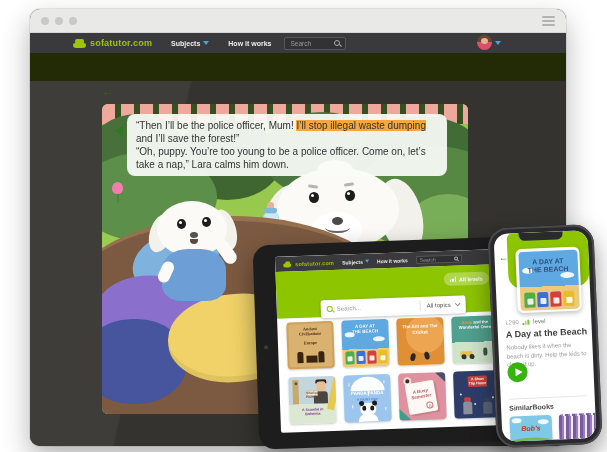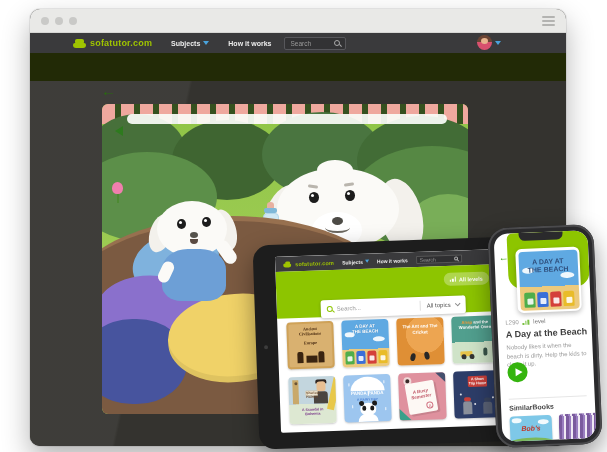--- a/index.html
+++ b/index.html
@@ -325,20 +325,22 @@
         <div class="eye" style="left:52px;top:18px"></div>
         <div class="nose"></div>
         <div class="mouth"></div>
         <div class="armR"></div>
         <div class="body"></div>
         <div class="armL"></div>
       </div>
 
       <div class="play-tri"></div>
       <div class="textbox">
+          <div><span>“Then I’ll be the police officer, Mum! </span><span class="hl">I’ll stop illegal waste dumping</span><span> and I’ll save the forest!”</span></div>
+          <div><span>“Oh, puppy. You’re too young to be a police officer. Come on, let’s take a nap,” Lara calms him down.</span></div>
         </div>
     </div>
   </div>
 </div>
 
 <div class="tablet">
   <div class="tab-cam"></div>
   <div class="tab-screen">
 
     <div class="tnav">

